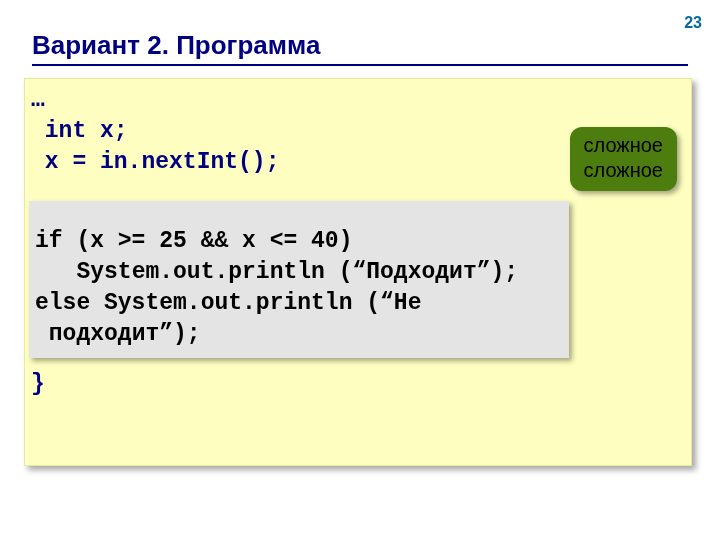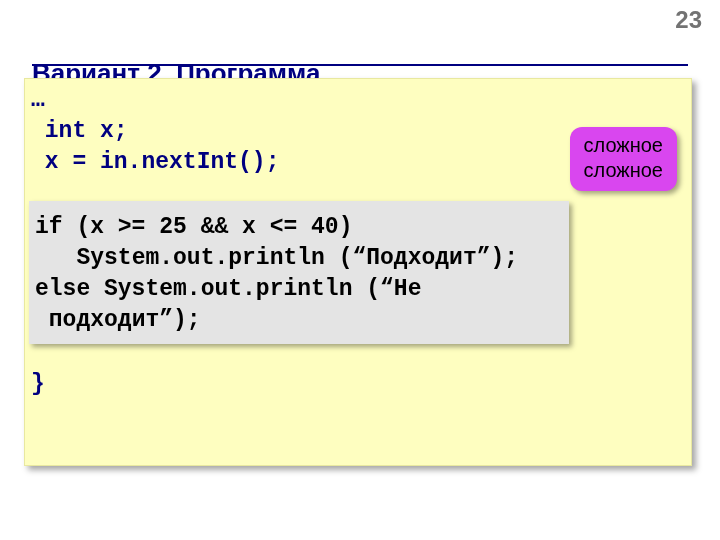--- a/index.html
+++ b/index.html
@@ -6,34 +6,33 @@
     body {
       width: 720px;
       height: 540px;
       background: #ffffff;
       font-family: Arial, Helvetica, sans-serif;
       position: relative;
       overflow: hidden;
     }
     .page-number {
       position: absolute;
-      top: 6px;
+      top: 14px;
       right: 18px;
-      font-size: 24px;
+      font-size: 16px;
       font-weight: bold;
-      color: #737373;
+      color: #0369a1;
     }
     .title {
       position: absolute;
       top: 30px;
       left: 32px;
       font-size: 26px;
       font-weight: bold;
       color: #000080;
-      margin-top: 28px;
     }
     .title-underline {
       position: absolute;
       top: 64px;
       left: 32px;
       width: 656px;
       height: 2px;
       background: #000080;
     }
     .code-panel {
@@ -61,38 +60,38 @@
     }
     .code-bottom {
       position: absolute;
       top: 290px;
       left: 6px;
     }
     .callout {
       position: absolute;
       top: 48px;
       right: 14px;
-      background: #d946ef;
+      background: #4d7c0f;
       border-radius: 12px;
       padding: 6px 14px 8px 14px;
       box-shadow: 3px 3px 5px rgba(0,0,0,0.35);
       font-family: Arial, sans-serif;
       font-size: 20px;
       color: #000;
       line-height: 1.25;
       text-align: left;
     }
     .inner-box {
       position: absolute;
       top: 122px;
       left: 4px;
       width: 540px;
       background: #E4E4E4;
       box-shadow: 3px 3px 5px rgba(0,0,0,0.35);
-      padding: 11px 8px 8px 6px;
+      padding: 25px 8px 8px 6px;
     }
     .inner-code {
       font-family: "Courier New", Courier, monospace;
       font-size: 23px;
       font-weight: bold;
       color: #000;
       white-space: pre-wrap;
       line-height: 1.35;
     }
   </style>

